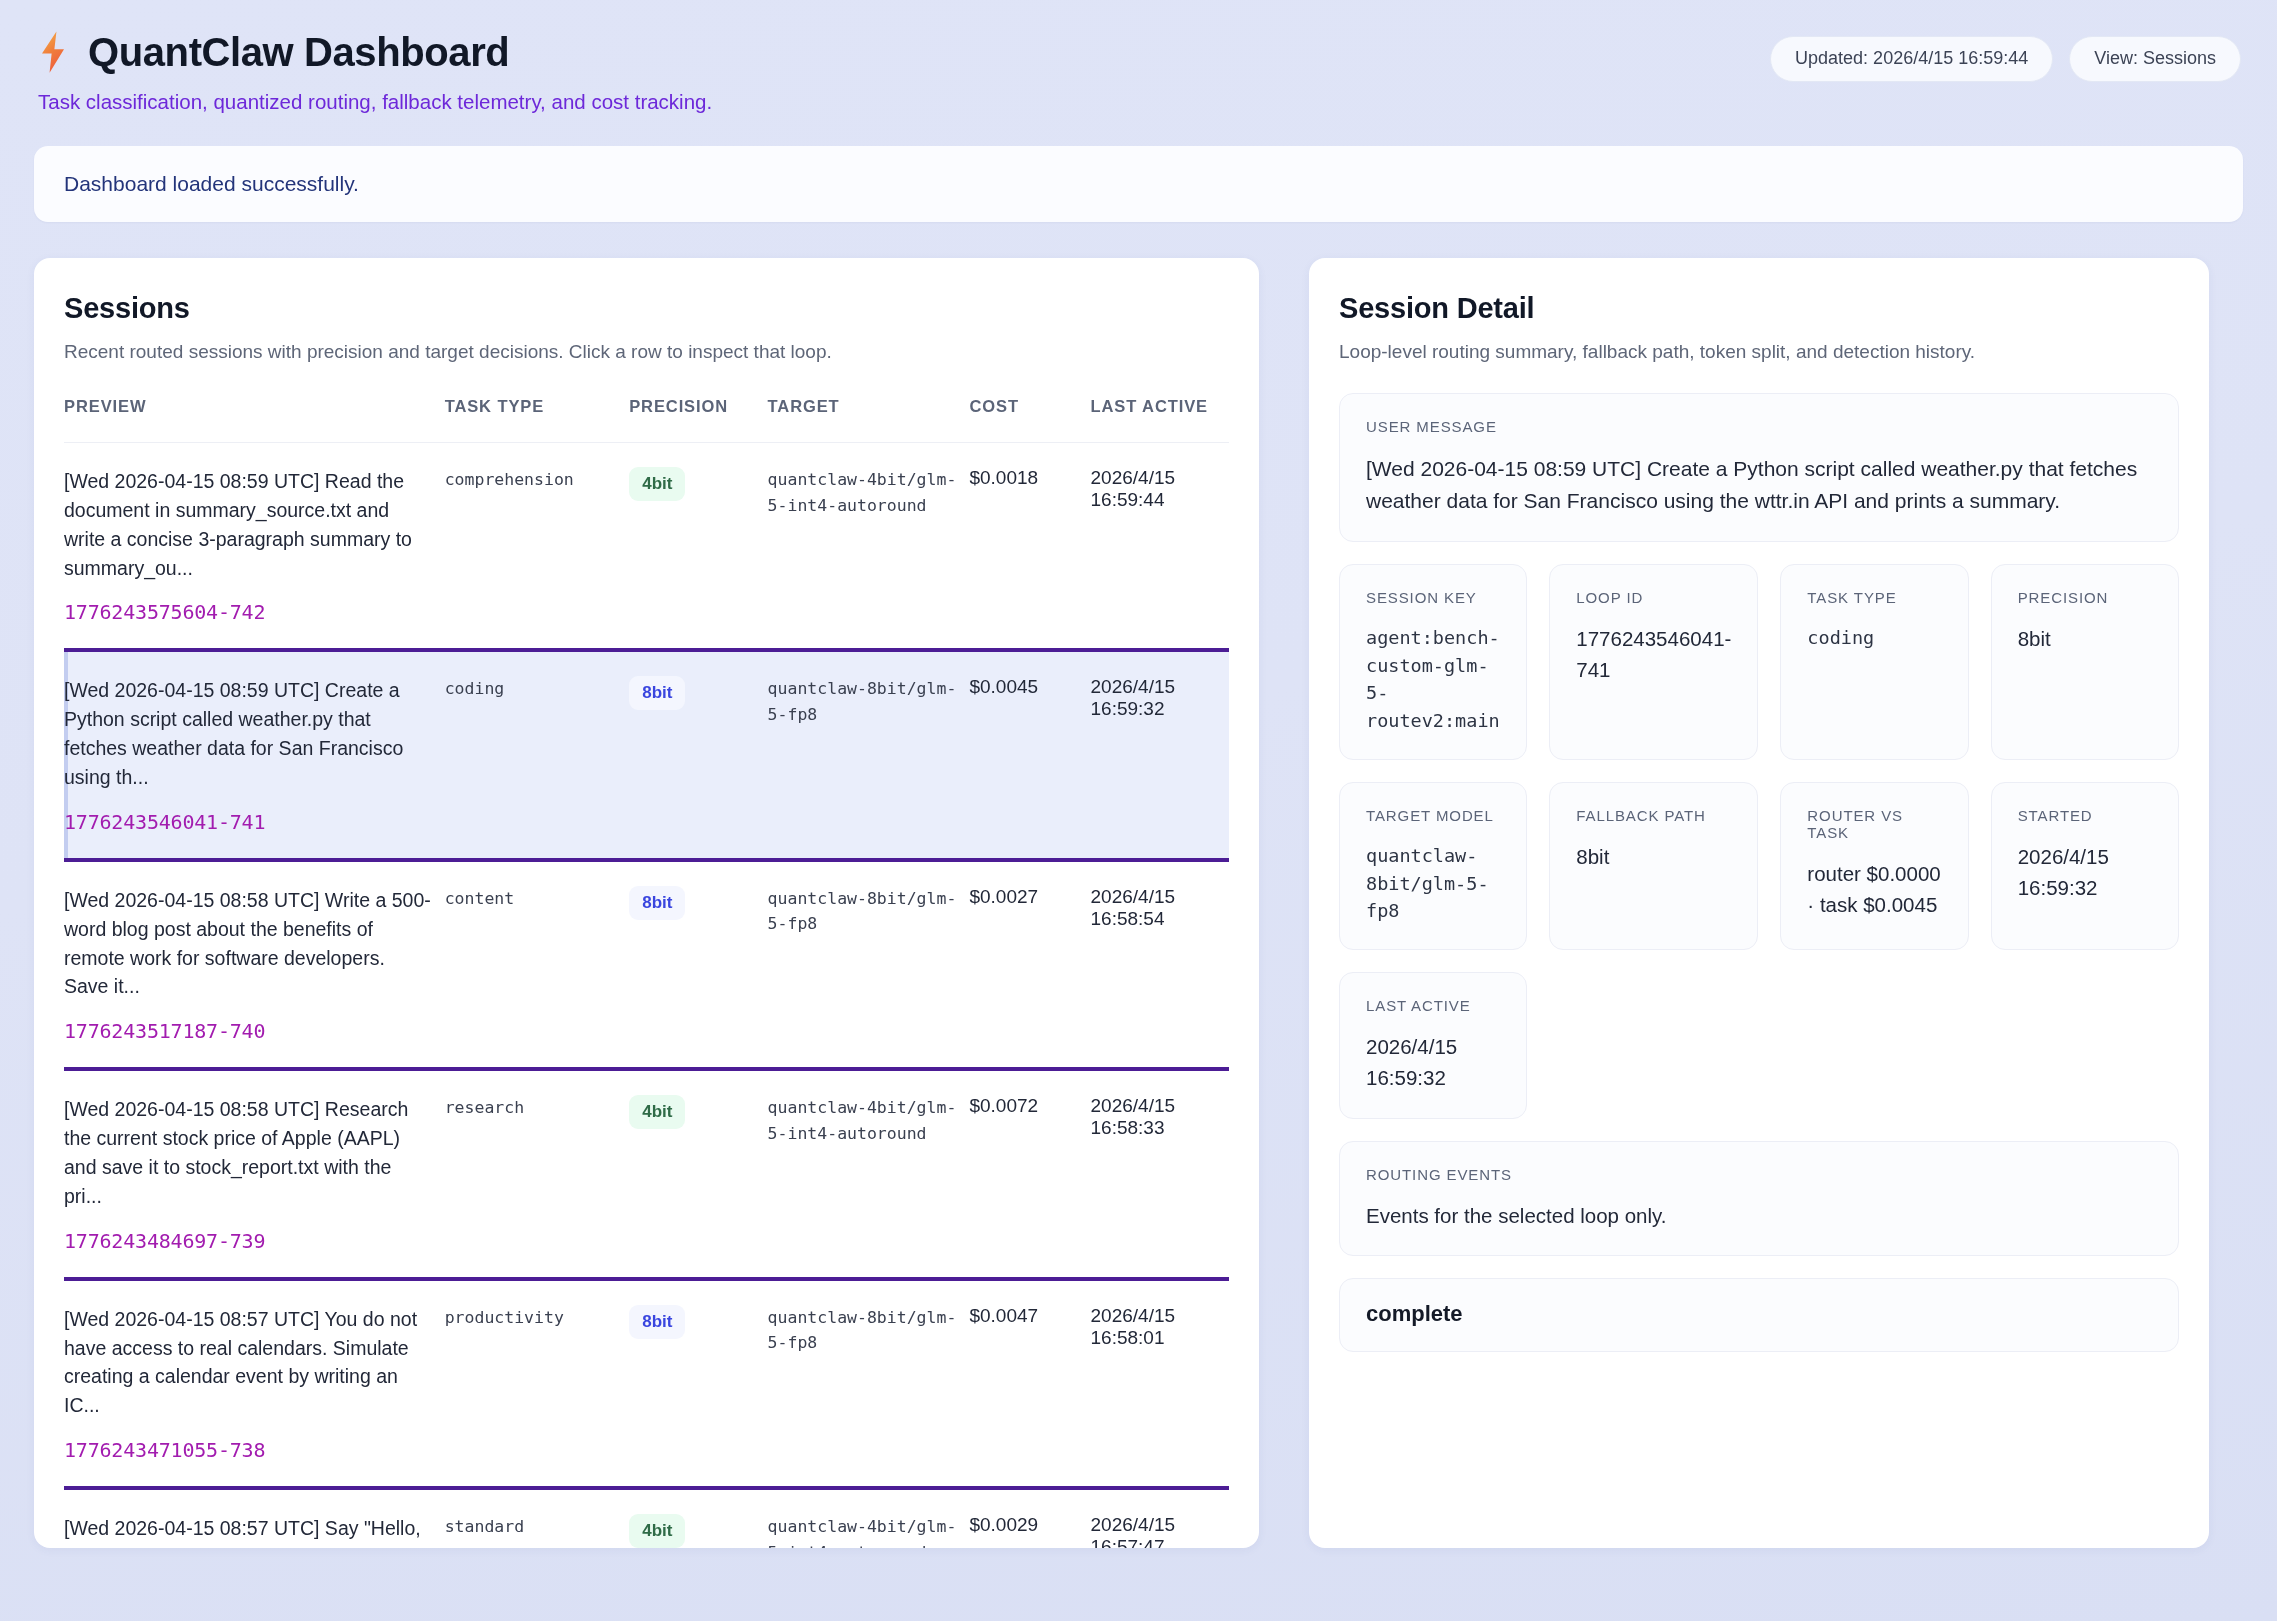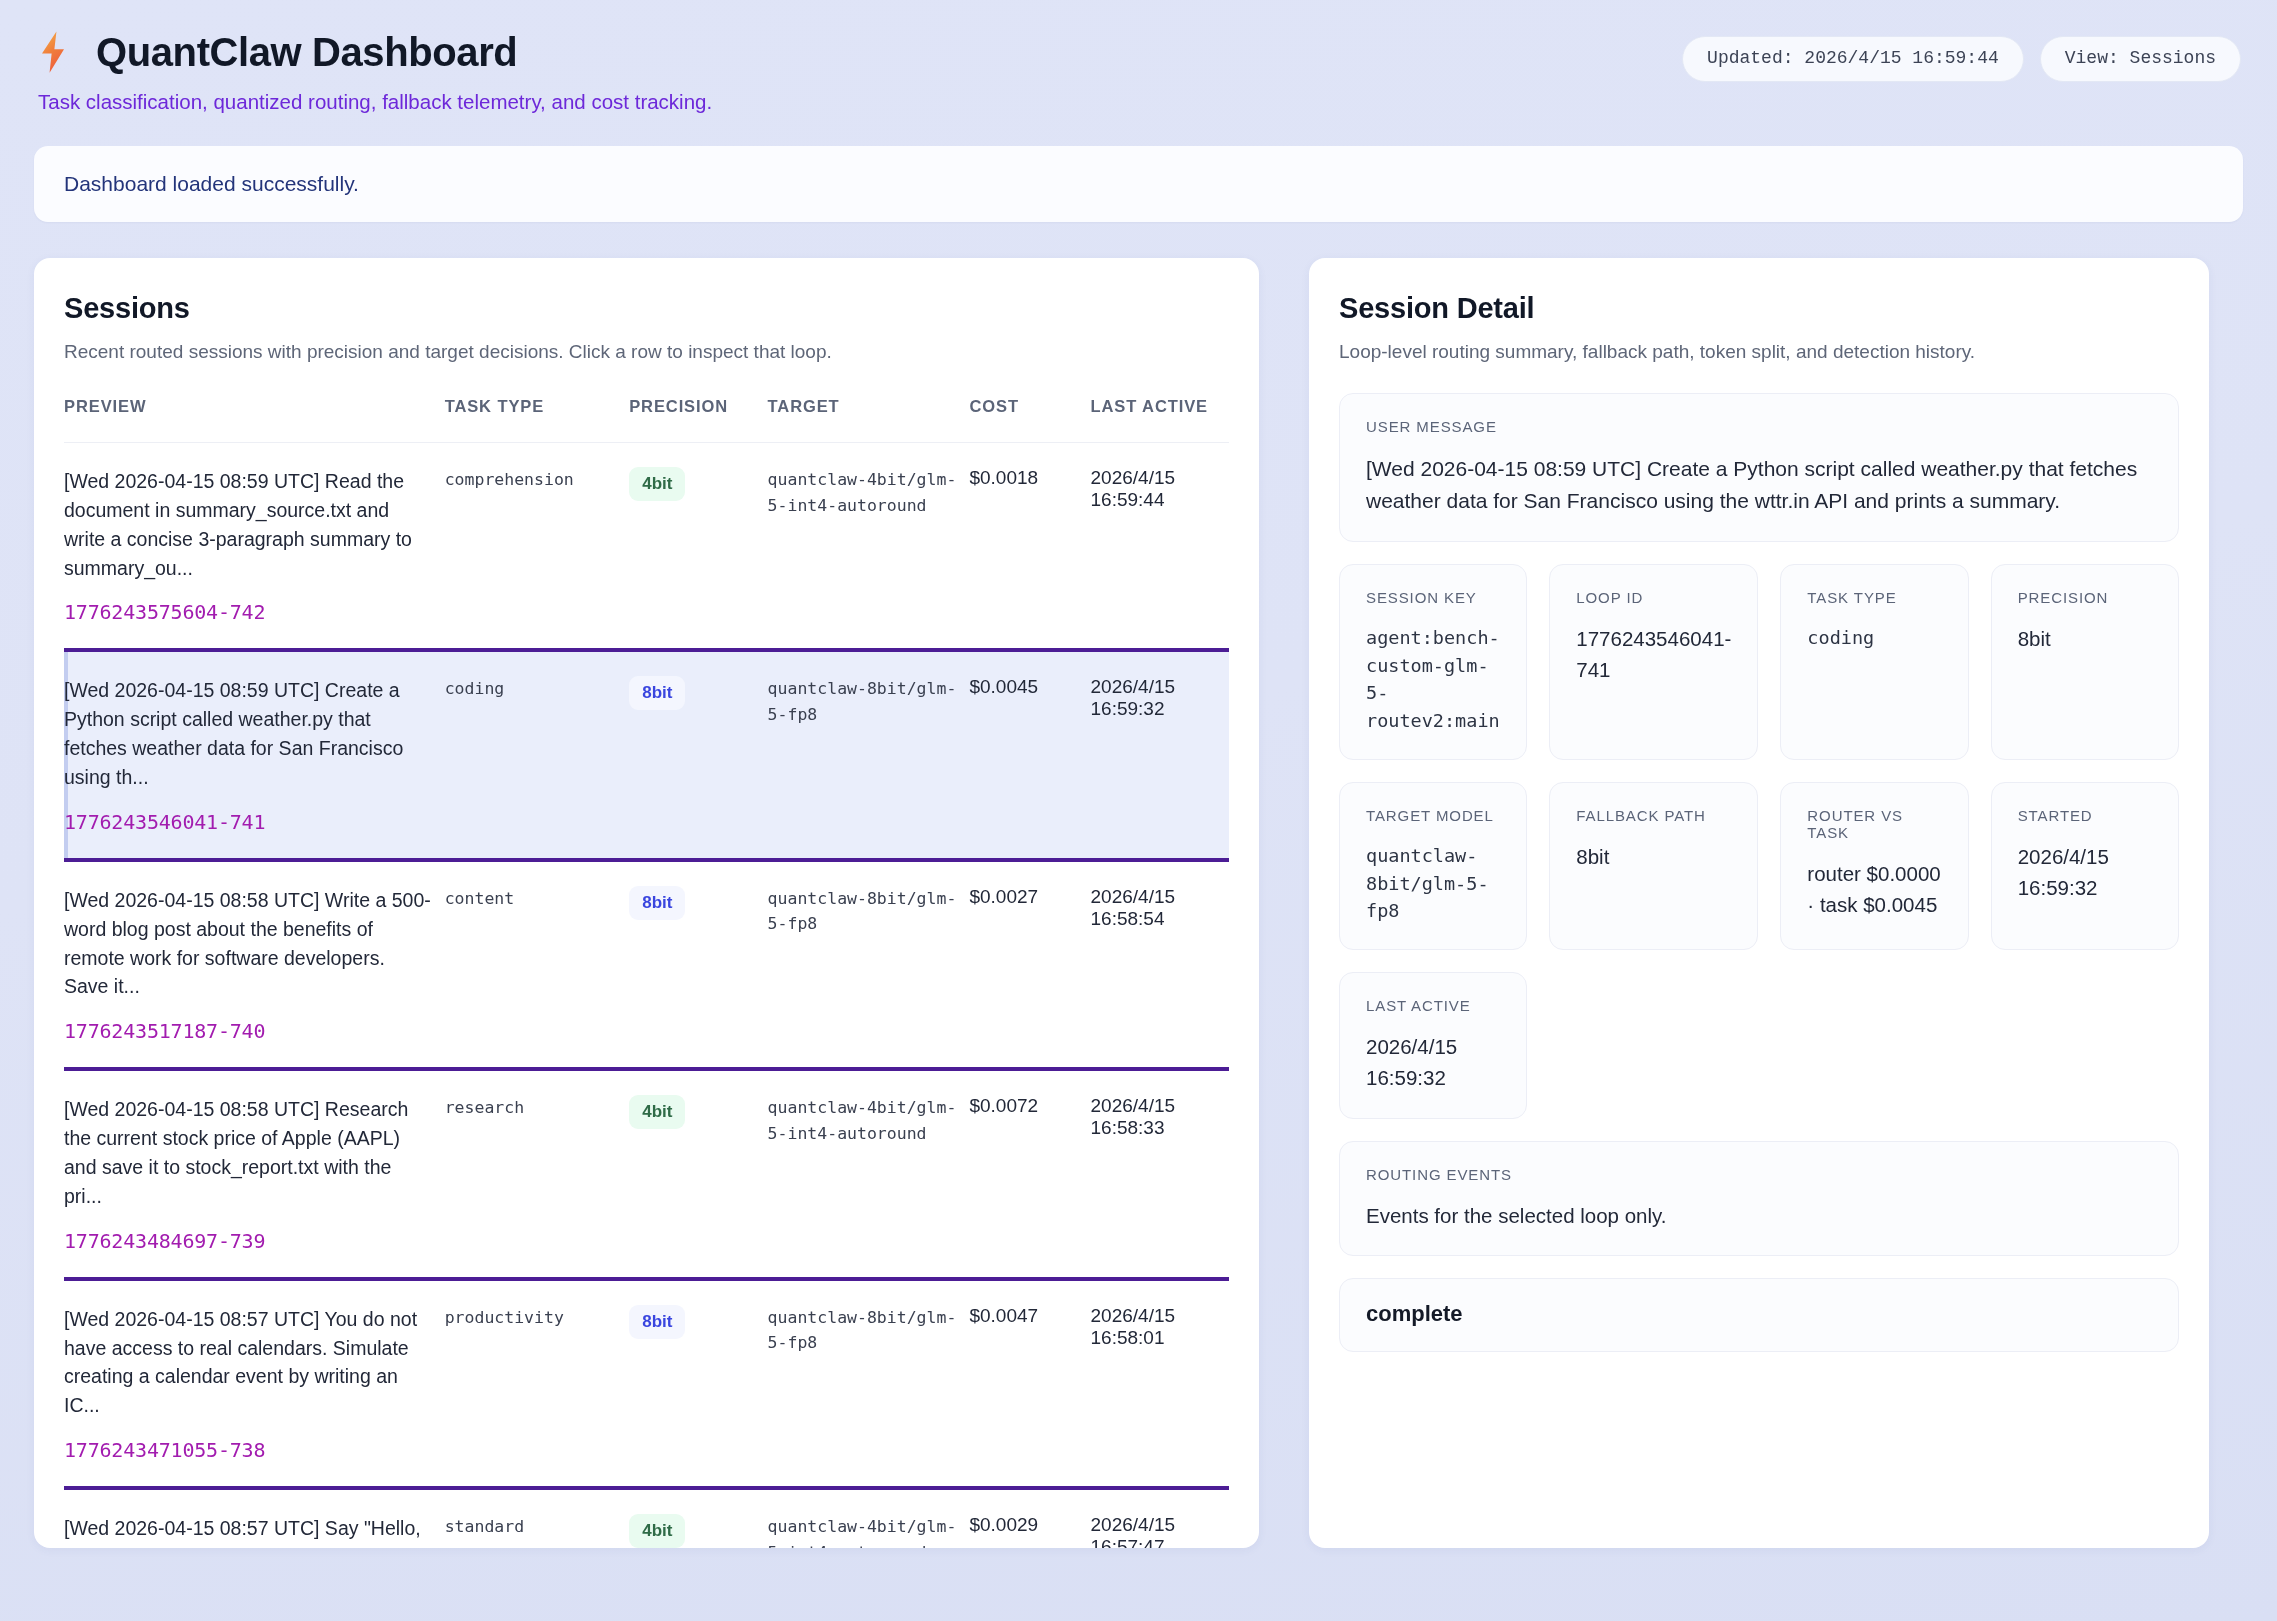--- a/index.html
+++ b/index.html
@@ -17,37 +17,37 @@
   .page { padding: 26px 34px 0 34px; }
 
   
   .app-header {
     display: flex;
     align-items: flex-start;
     justify-content: space-between;
     padding: 4px 2px 0 2px;
   }
   .title-block { display: block; }
-  .title-row { display: flex; gap: 26px; }
+  .title-row { display: flex; gap: 18px; }
   .bolt-icon { width: 34px; height: 44px; display: block; flex: 0 0 auto; }
   .app-title {
     font-size: 40px;
     font-weight: bold;
     letter-spacing: -0.4px;
     color: #111827;
     line-height: 1.1;
   }
   .app-subtitle {
     margin-top: 16px;
     margin-left: 2px;
     font-size: 20.5px;
     color: #6d28d9;
     font-weight: 400;
   }
-  .header-badges { display: flex; gap: 16px; align-items: center; padding-top: 6px; font-family: Liberation Mono, monospace; }
+  .header-badges { display: flex; gap: 16px; align-items: center; padding-top: 6px; }
   .pill {
     background: #f7f9fe;
     border: 1px solid #e3e8f5;
     border-radius: 999px;
     padding: 12px 24px;
     font-size: 18px;
     color: #3c4355;
     white-space: nowrap;
     line-height: 1.1;
   }

